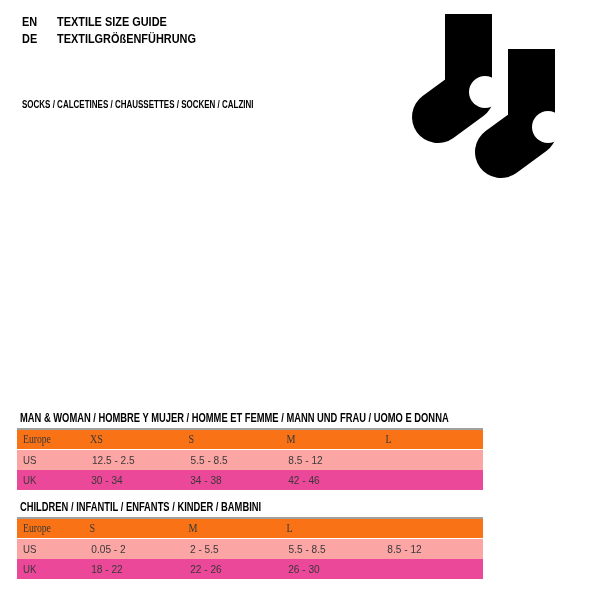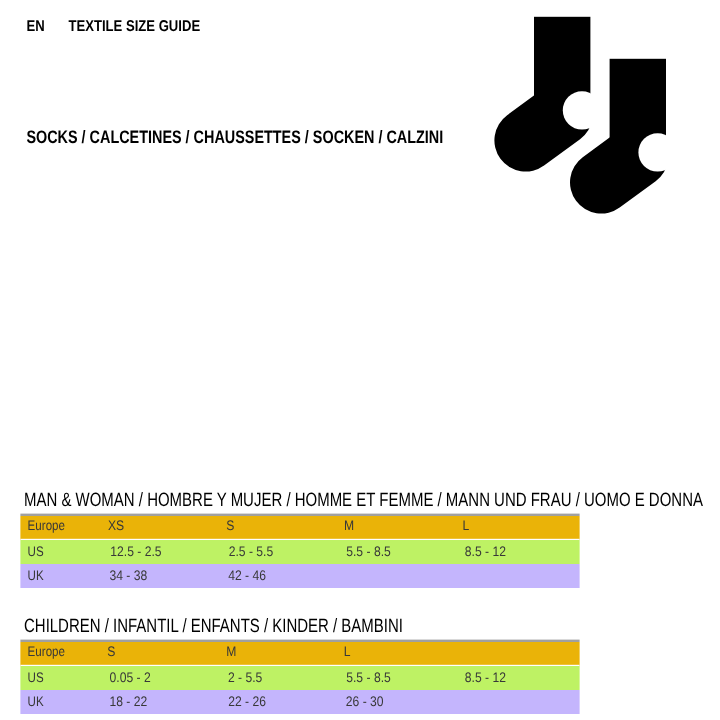--- a/index.html
+++ b/index.html
@@ -47,93 +47,98 @@
     line-height: 17px;
     font-size: 13px;
     font-weight: bold;
   }
   .lang-code { width: 35px; }
 
   
   .socks-title {
     position: absolute;
     left: 22px;
-    top: 106px;
+    top: 96px;
     margin: 0;
-    font-size: 15px;
+    font-size: 10px;
     font-weight: bold;
     line-height: 17px;
   }
 
   
   .socks-icon {
     position: absolute;
     left: 400px;
     top: 10px;
     width: 180px;
     height: 175px;
   }
 
   
   .table-wrap {
     position: absolute;
     left: 17px;
     width: 466px;
   }
   .tw-adults   { top: 411px; }
-  .tw-children { top: 516px; }
+  .tw-children { top: 500px; }
   .tbl-title {
     margin: 0 0 0 3px;
     height: 17px;
     line-height: 14px;
-    font-size: 16px;
-    font-weight: normal;
+    font-size: 12px;
+    font-weight: bold;
   }
   .sizegrid {
     border-top: 2px solid #a0a0a0;
   }
   .grid-row {
     display: grid;
     grid-template-columns: 72px 1fr 1fr 1fr 1fr;
     font-size: 11.5px;
     color: #383838;
   }
   .grid-row > div {
     overflow: hidden;
   }
   .grid-row > div:first-child {
     text-align: left;
     padding-left: 6px;
   }
   .row-hdr {
-    background: #eab308;
+    background: #f97316;
     height: 19px;
     line-height: 19px;
     border-bottom: 1px solid #ffffff;
+    font-family: Liberation Serif, serif;
   }
   .row-a {
-    background: #bef264;
+    background: #fca5a5;
     height: 20px;
     line-height: 20px;
   }
   .row-b {
-    background: #c4b5fd;
+    background: #ec4899;
     height: 20px;
     line-height: 20px;
   }
 </style>
 </head>
 <body>
 
 <div class="page">
 
   <section class="lang-block">
     <div class="lang-row">
       <span class="lang-code"><span class="cond">EN</span></span>
       <span class="cond">TEXTILE SIZE GUIDE</span>
+    </div>
+    <div class="lang-row">
+      <span class="lang-code"><span class="cond">DE</span></span>
+      <span class="cond">TEXTILGRÖßENFÜHRUNG</span>
     </div>
   </section>
 
   <h1 class="socks-title"><span class="cond" style="transform:scaleX(0.8)">SOCKS / CALCETINES / CHAUSSETTES / SOCKEN / CALZINI</span></h1>
 
   <svg class="socks-icon" viewBox="0 0 180 175" aria-hidden="true">
 
     <g transform="translate(45,4)">
       <rect x="0" y="0" width="47" height="81" fill="#000000"></rect>
       <path d="M23,81 L-7,103" stroke="#000000" stroke-width="52" stroke-linecap="round" fill="none"></path>
@@ -155,26 +160,26 @@
       <div class="grid-row row-hdr">
         <div><span class="cond">Europe</span></div>
         <div><span class="cond-c">XS</span></div>
         <div><span class="cond-c">S</span></div>
         <div><span class="cond-c">M</span></div>
         <div><span class="cond-c">L</span></div>
       </div>
       <div class="grid-row row-a">
         <div><span class="cond">US</span></div>
         <div><span class="cond-c">12.5 - 2.5</span></div>
-        <div><span class="cond-c">2.5 - 5.5</span></div>
         <div><span class="cond-c">5.5 - 8.5</span></div>
         <div><span class="cond-c">8.5 - 12</span></div>
       </div>
       <div class="grid-row row-b">
         <div><span class="cond">UK</span></div>
+        <div><span class="cond-c">30 - 34</span></div>
         <div><span class="cond-c">34 - 38</span></div>
         <div><span class="cond-c">42 - 46</span></div>
       </div>
     </div>
   </section>
 
   <section class="table-wrap tw-children">
     <h2 class="tbl-title"><span class="cond" style="transform:scaleX(0.78)">CHILDREN / INFANTIL / ENFANTS / KINDER / BAMBINI</span></h2>
     <div class="sizegrid">
       <div class="grid-row row-hdr">

